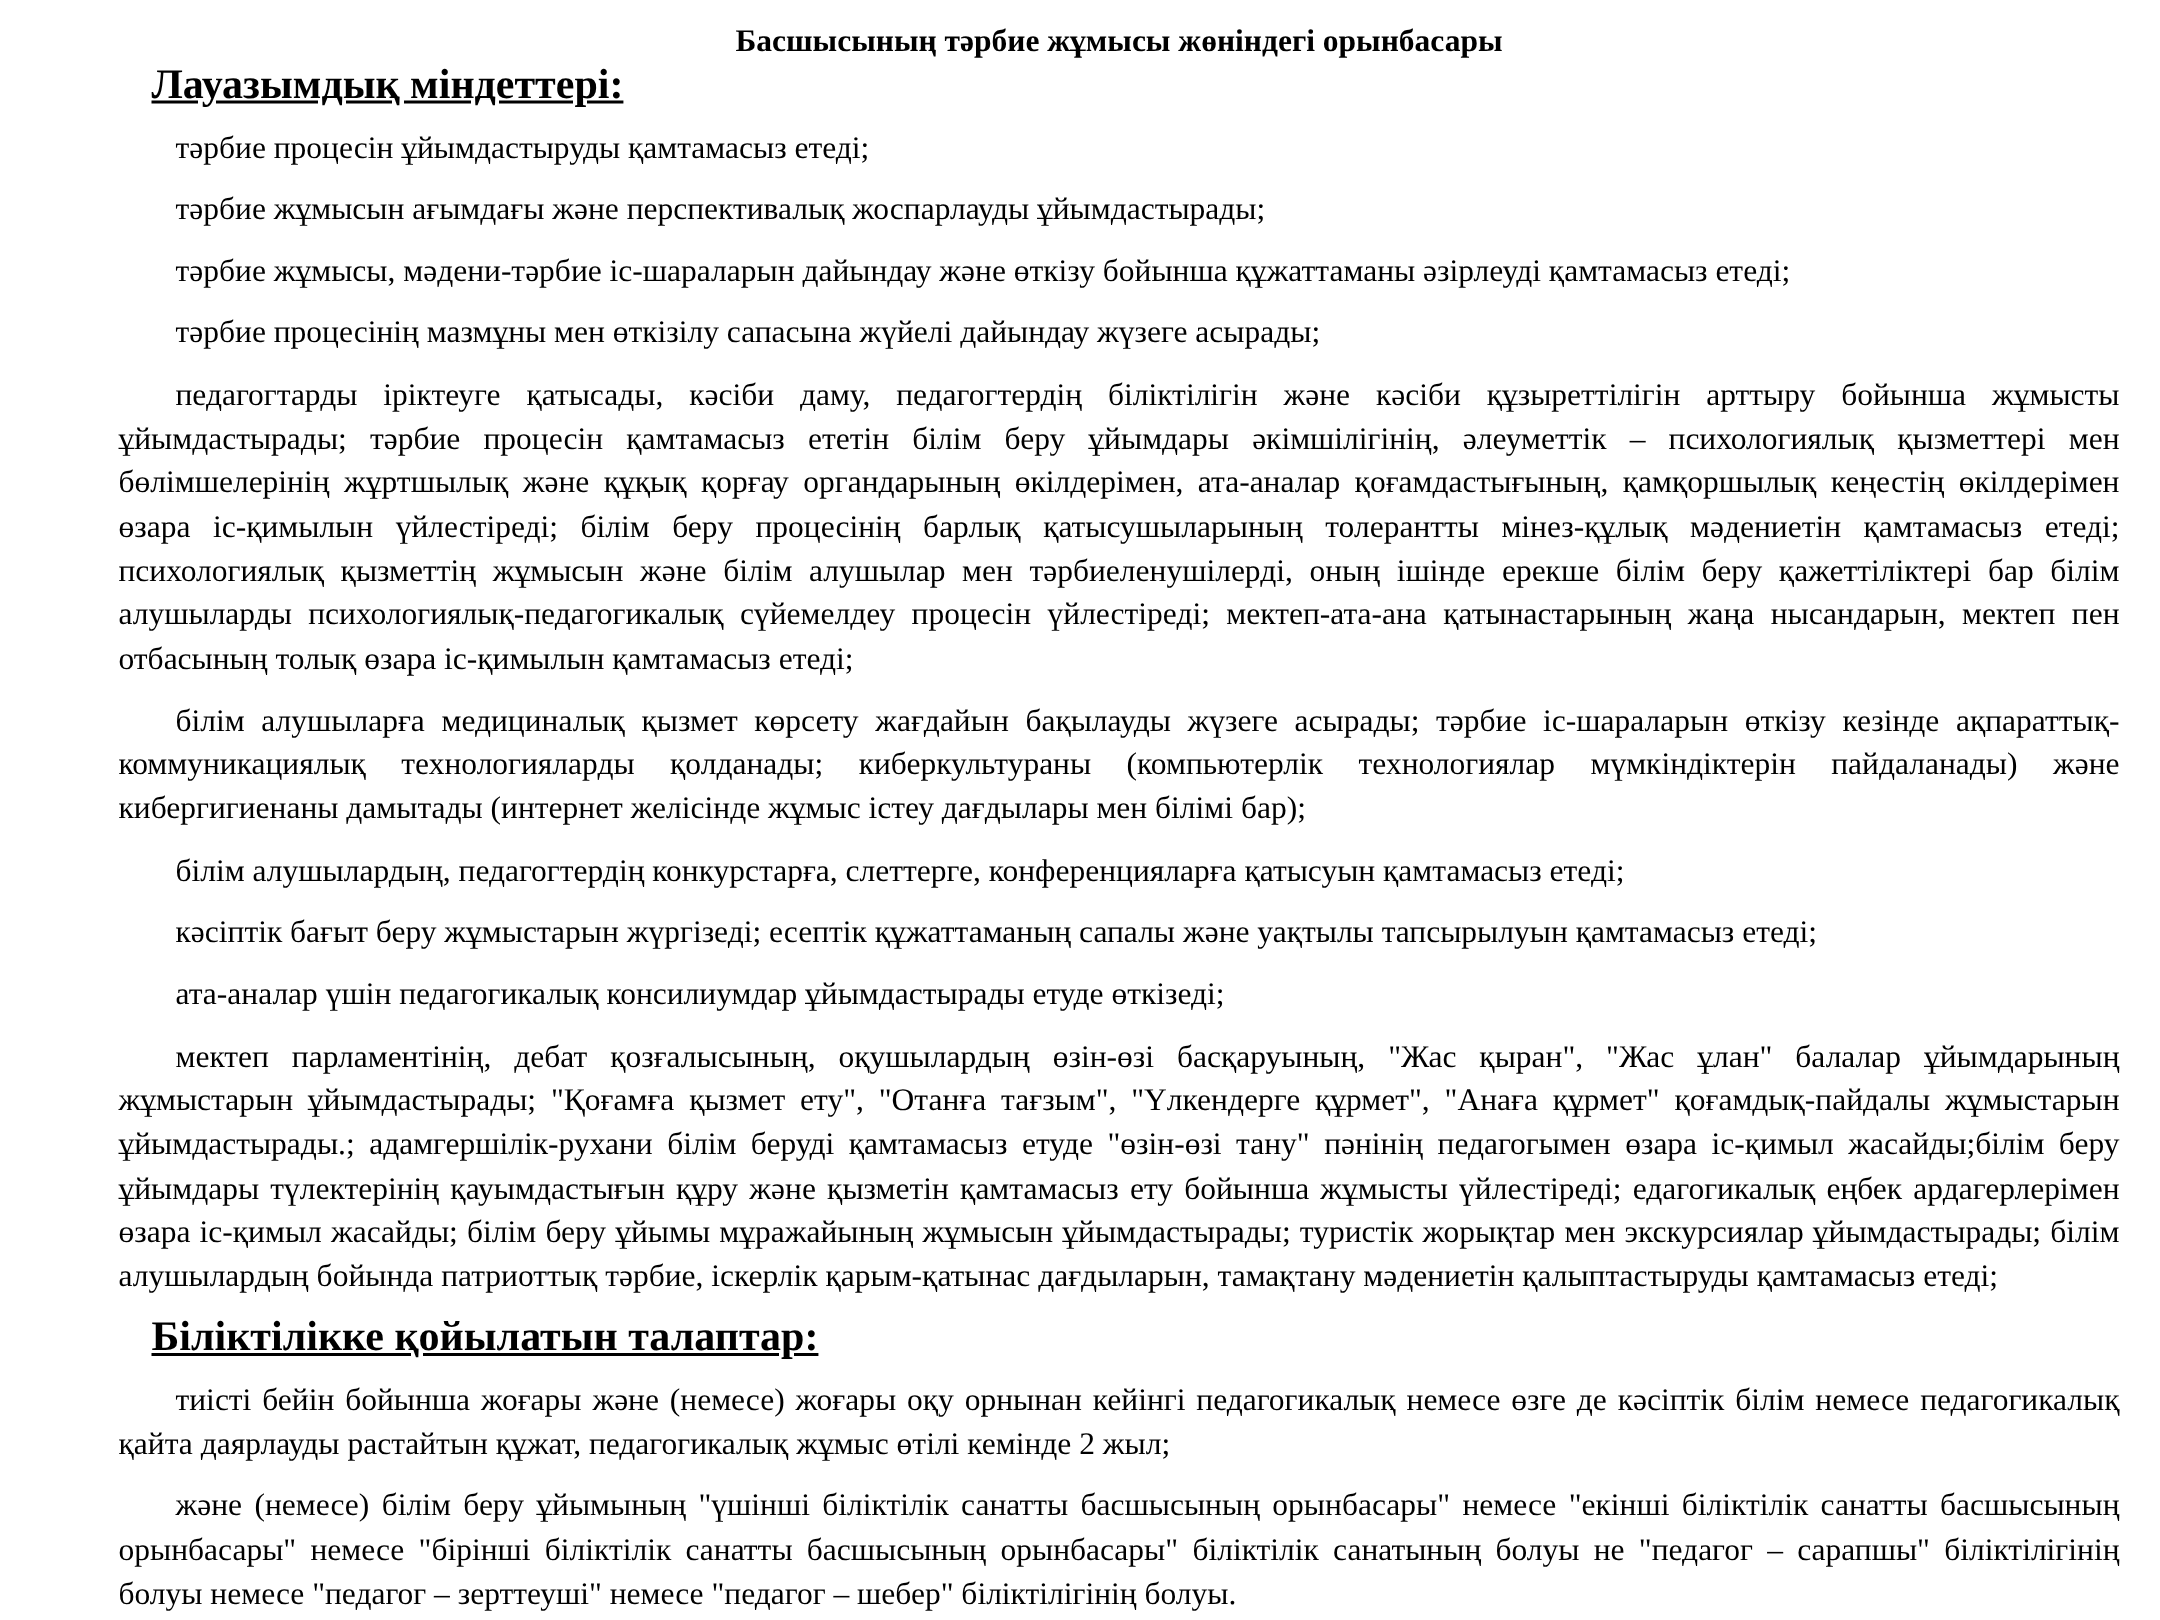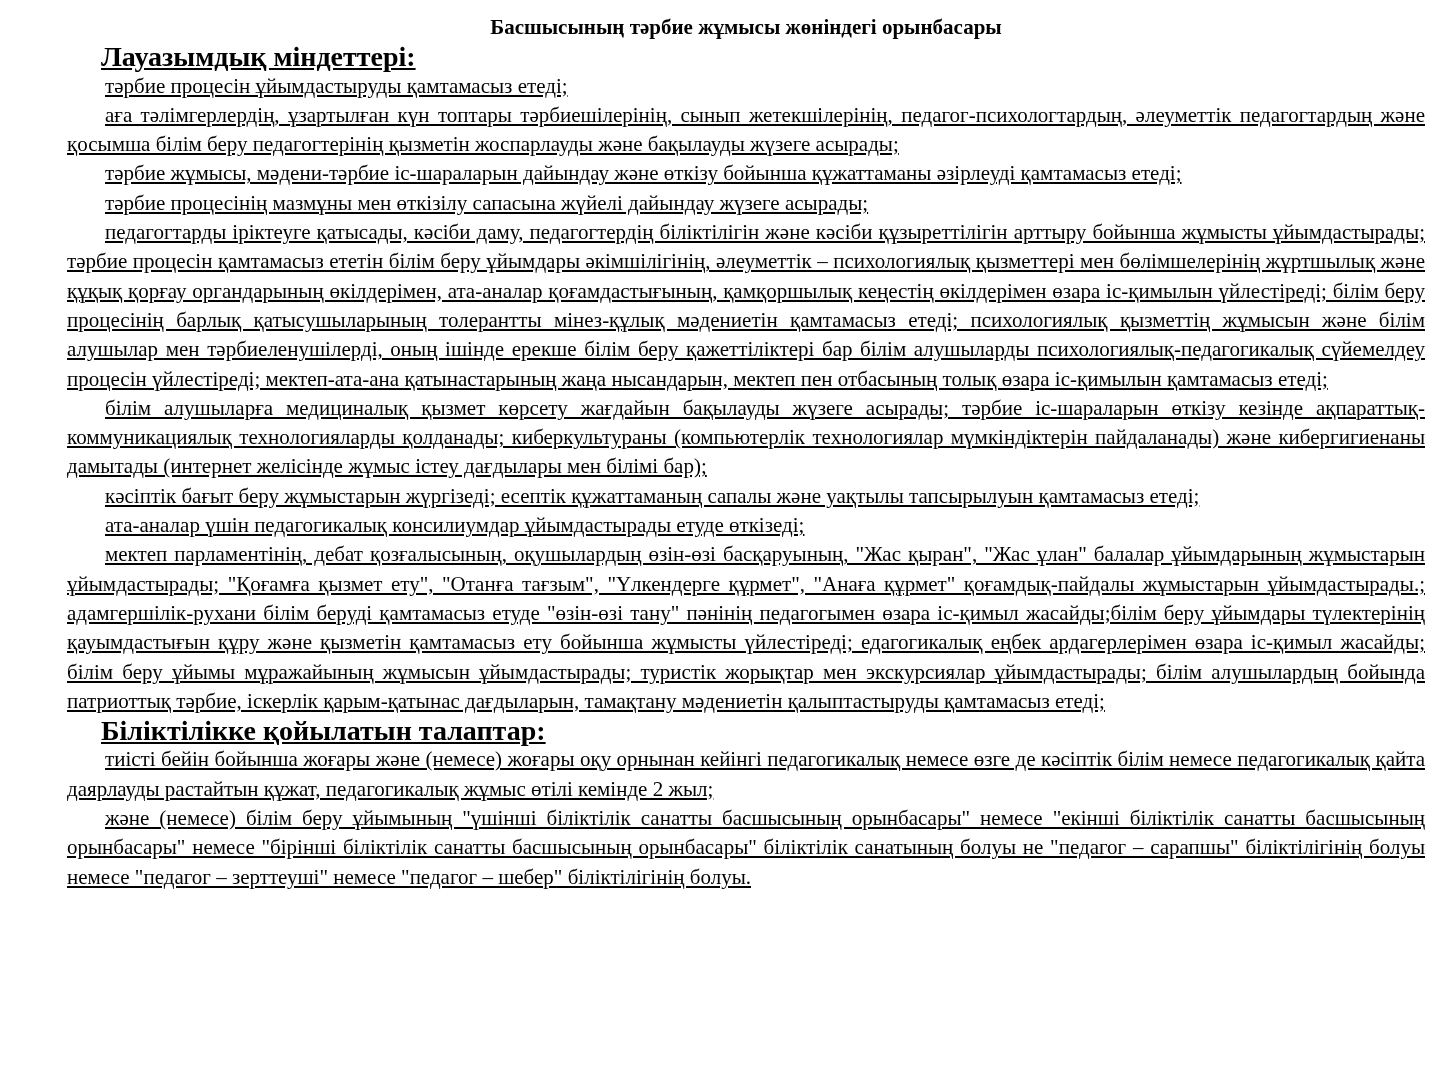--- a/index.html
+++ b/index.html
@@ -28,41 +28,41 @@
   }
   .section-heading {
     margin: 0;
     font-size: 28px;
     font-weight: bold;
     text-decoration: underline;
     text-indent: 34px;
     line-height: 29.3px;
   }
   .para {
-    margin: 0;
+    margin: 12px;
     text-align: justify;
     text-indent: 38px;
-    text-decoration: underline;
   }
 </style>
 </head>
 <body>
 
 <div class="page">
 
   <h1 class="doc-title">Басшысының тәрбие жұмысы жөніндегі орынбасары</h1>
 
   <section>
     <h2 class="section-heading">Лауазымдық міндеттері:</h2>
     <p class="para">тәрбие процесін ұйымдастыруды қамтамасыз етеді;</p>
-    <p class="para">аға тәлімгерлердің, ұзартылған күн топтары тәрбиешілерінің, сынып жетекшілерінің, педагог-психологтардың, әлеуметтік педагогтардың және қосымша білім беру педагогтерінің қызметін жоспарлауды және бақылауды жүзеге асырады;</p>
+    <p class="para">тәрбие жұмысын ағымдағы және перспективалық жоспарлауды ұйымдастырады;</p>
     <p class="para">тәрбие жұмысы, мәдени-тәрбие іс-шараларын дайындау және өткізу бойынша құжаттаманы әзірлеуді қамтамасыз етеді;</p>
     <p class="para">тәрбие процесінің мазмұны мен өткізілу сапасына жүйелі дайындау жүзеге асырады;</p>
     <p class="para">педагогтарды іріктеуге қатысады, кәсіби даму, педагогтердің біліктілігін және кәсіби құзыреттілігін арттыру бойынша жұмысты ұйымдастырады;  тәрбие процесін қамтамасыз ететін білім беру ұйымдары әкімшілігінің, әлеуметтік – психологиялық қызметтері мен бөлімшелерінің жұртшылық және құқық қорғау органдарының өкілдерімен, ата-аналар қоғамдастығының, қамқоршылық кеңестің өкілдерімен өзара іс-қимылын үйлестіреді;  білім беру процесінің барлық қатысушыларының толерантты мінез-құлық мәдениетін қамтамасыз етеді;  психологиялық қызметтің жұмысын және білім алушылар мен тәрбиеленушілерді, оның ішінде ерекше білім беру қажеттіліктері бар білім алушыларды психологиялық-педагогикалық сүйемелдеу процесін үйлестіреді; мектеп-ата-ана қатынастарының жаңа нысандарын, мектеп пен отбасының толық өзара іс-қимылын қамтамасыз етеді;</p>
     <p class="para">білім алушыларға медициналық қызмет көрсету жағдайын бақылауды жүзеге асырады;  тәрбие іс-шараларын өткізу кезінде ақпараттық-коммуникациялық технологияларды қолданады; киберкультураны (компьютерлік технологиялар мүмкіндіктерін пайдаланады) және кибергигиенаны дамытады (интернет желісінде жұмыс істеу дағдылары мен білімі бар);</p>
+    <p class="para">білім алушылардың, педагогтердің конкурстарға, слеттерге, конференцияларға қатысуын қамтамасыз етеді;</p>
     <p class="para">кәсіптік бағыт беру жұмыстарын жүргізеді;  есептік құжаттаманың сапалы және уақтылы тапсырылуын қамтамасыз етеді;</p>
     <p class="para">ата-аналар үшін педагогикалық консилиумдар ұйымдастырады етуде өткізеді;</p>
     <p class="para">мектеп парламентінің, дебат қозғалысының, оқушылардың өзін-өзі басқаруының, "Жас қыран", "Жас ұлан" балалар ұйымдарының жұмыстарын ұйымдастырады;  "Қоғамға қызмет ету", "Отанға тағзым", "Үлкендерге құрмет", "Анаға құрмет" қоғамдық-пайдалы жұмыстарын ұйымдастырады.;  адамгершілік-рухани білім беруді қамтамасыз етуде "өзін-өзі тану" пәнінің педагогымен өзара іс-қимыл жасайды;білім беру ұйымдары түлектерінің қауымдастығын құру және қызметін қамтамасыз ету бойынша жұмысты үйлестіреді; едагогикалық еңбек ардагерлерімен өзара іс-қимыл жасайды; білім беру ұйымы мұражайының жұмысын ұйымдастырады;  туристік жорықтар мен экскурсиялар ұйымдастырады;  білім алушылардың бойында патриоттық тәрбие, іскерлік қарым-қатынас дағдыларын, тамақтану мәдениетін қалыптастыруды қамтамасыз етеді;</p>
   </section>
 
   <section>
     <h2 class="section-heading">Біліктілікке қойылатын талаптар:</h2>
     <p class="para">тиісті бейін бойынша жоғары және (немесе) жоғары оқу орнынан кейінгі педагогикалық немесе өзге де кәсіптік білім немесе педагогикалық қайта даярлауды растайтын құжат, педагогикалық жұмыс өтілі кемінде 2 жыл;</p>
     <p class="para">және (немесе) білім беру ұйымының "үшінші біліктілік санатты басшысының орынбасары" немесе "екінші біліктілік санатты басшысының орынбасары" немесе "бірінші біліктілік санатты басшысының орынбасары" біліктілік санатының болуы не "педагог – сарапшы" біліктілігінің болуы немесе "педагог – зерттеуші" немесе "педагог – шебер" біліктілігінің болуы.</p>
   </section>

